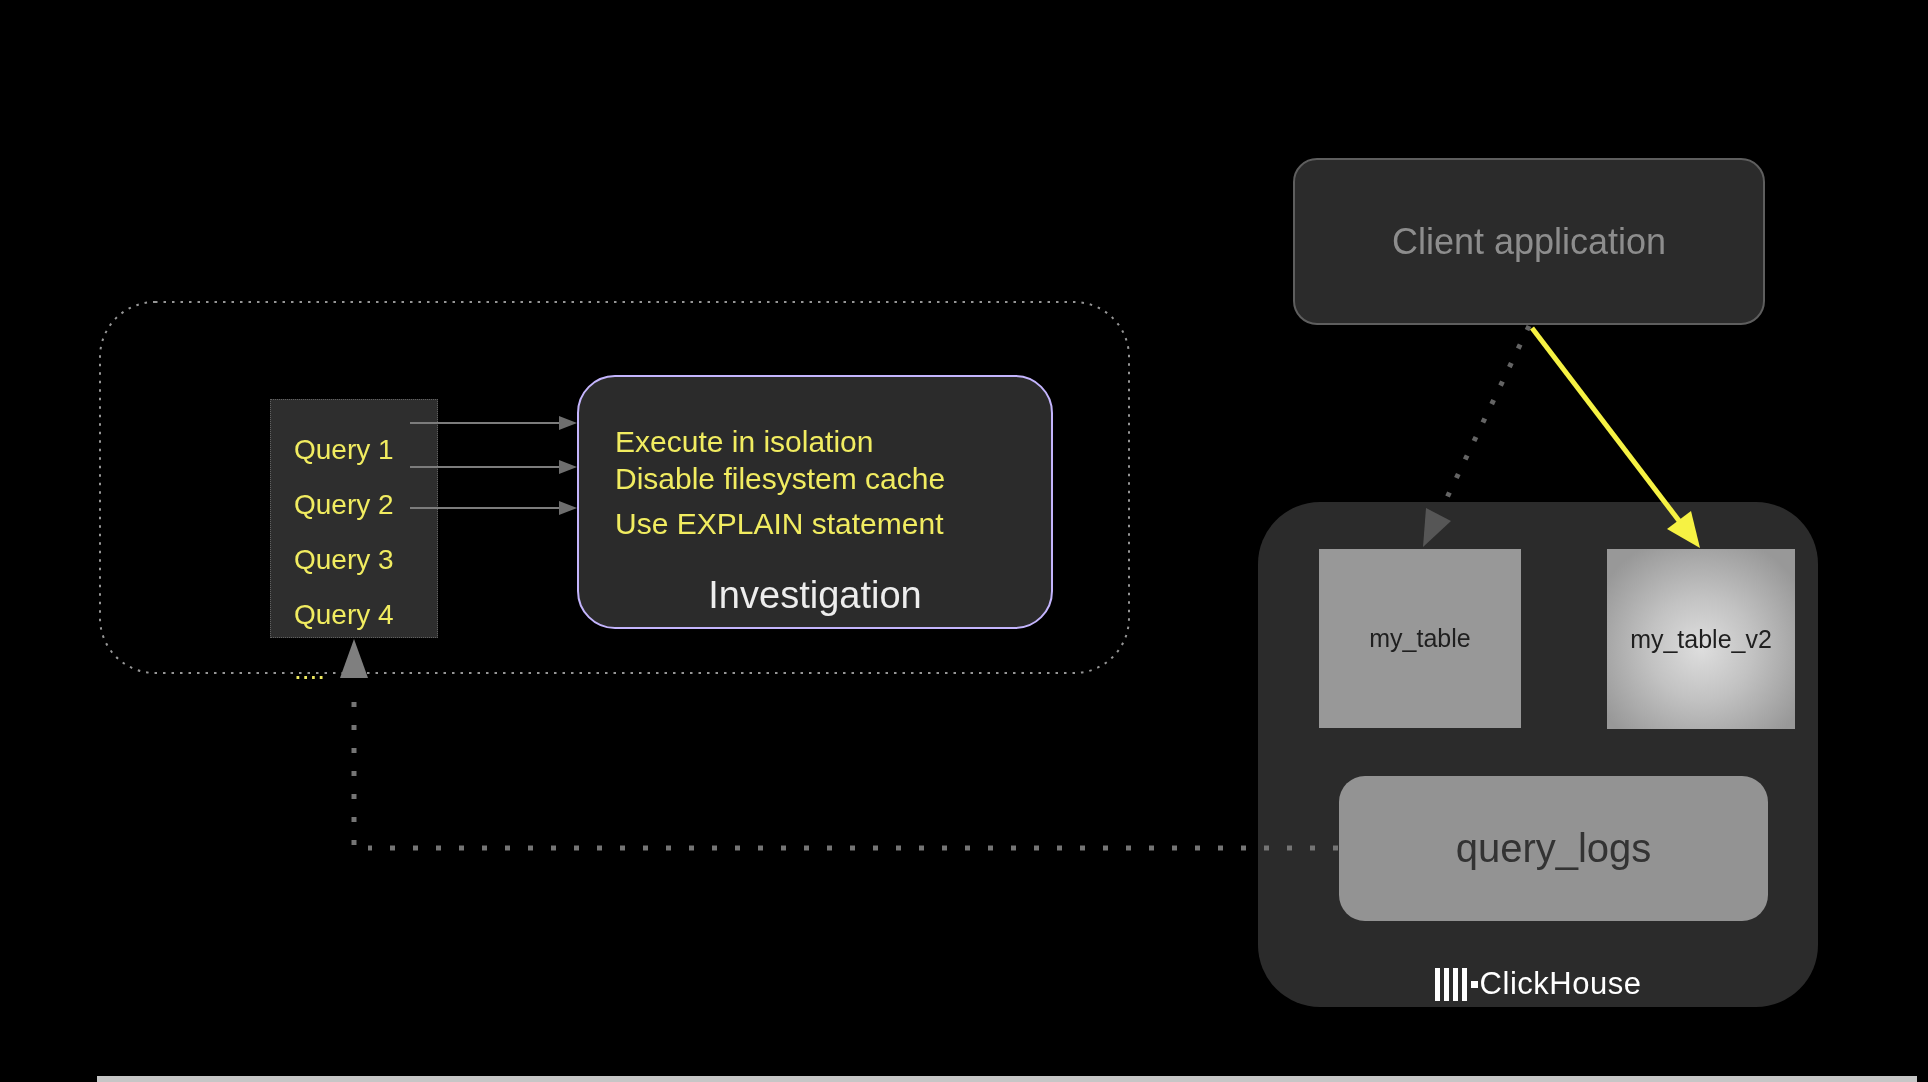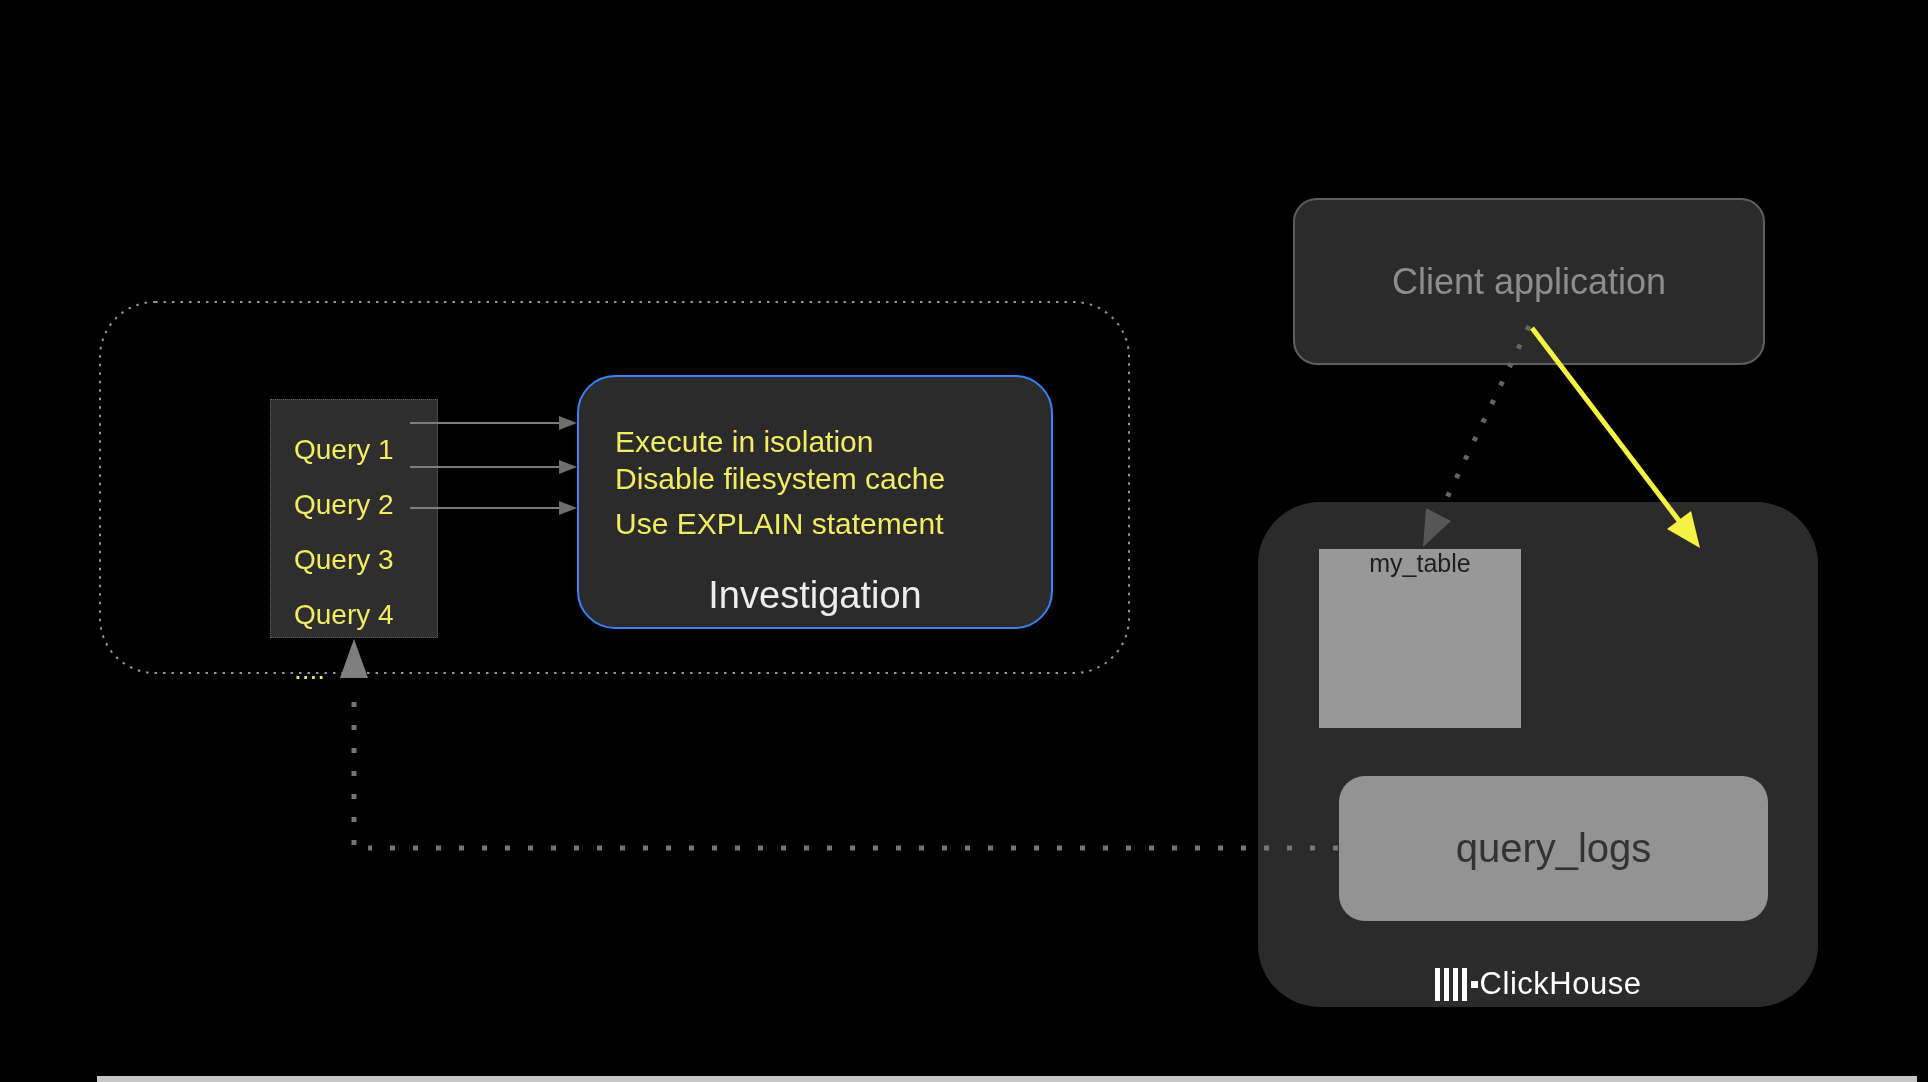--- a/index.html
+++ b/index.html
@@ -15,39 +15,38 @@
 
   
   .client-box {
     left: 1293px; top: 158px; width: 472px; height: 167px;
     background: var(--panel-dark, #2b2b2b);
     border: 2px solid #5e5e5e;
     border-radius: 24px;
     display: flex; align-items: center; justify-content: center;
     color: var(--muted-text, #8d8d8d);
     font-size: 36px;
-    margin-top: 40px;
   }
 
   
   .query-box {
     left: 270px; top: 399px; width: 168px; height: 239px;
     background: var(--query-panel, #2e2e2e);
     border: 1px dotted #606060;
     padding: 15px 0 0 23px;
     color: var(--yellow-text, #f1ec60);
     font-size: 28px; line-height: 41px;
   }
   .query-box div { white-space: nowrap; margin-top: 14px; }
 
   
   .inv-box {
     left: 577px; top: 375px; width: 476px; height: 254px;
     background: var(--panel-dark, #2b2b2b);
-    border: 2px solid #3b82f6;
+    border: 2px solid #c4b5fd;
     border-radius: 38px;
   }
   .inv-steps {
     position: absolute; left: 36px; top: 46px;
     color: var(--yellow-text, #f1ec60);
     font-size: 30px; line-height: 37px;
   }
   .inv-steps .gap { margin-top: 8px; }
   .inv-label {
     position: absolute; left: 0; right: 0; bottom: 14px;
@@ -57,21 +56,21 @@
   }
 
   
   .ch-box {
     left: 1258px; top: 502px; width: 560px; height: 505px;
     background: var(--panel-dark, #2b2b2b);
     border-radius: 62px;
   }
   .table-sq {
     position: absolute;
-    display: flex; justify-content: center;
+    display: flex; align-items: center; justify-content: center;
     color: var(--dark-text, #1f1f1f);
     font-size: 25px;
   }
   .table-sq.t1 {
     left: 61px; top: 47px; width: 202px; height: 179px;
     background: var(--table-gray, #989898);
   }
   .table-sq.t2 {
     left: 349px; top: 47px; width: 188px; height: 180px;
     background: radial-gradient(circle at 50% 55%, #dedede 0%, #c2c2c2 38%, var(--table-gray, #8f8f8f) 85%);
@@ -133,20 +132,23 @@
       <div>Disable filesystem cache</div>
       <div class="gap">Use EXPLAIN statement</div>
     </div>
     <div class="inv-label">Investigation</div>
   </div>
 
   <div class="abs ch-box">
     <div class="table-sq t1">
       <span>my_table</span>
     </div>
+    <div class="table-sq t2">
+      <span>my_table_v2</span>
+    </div>
     <div class="logs-box">
       <span>query_logs</span>
     </div>
     <div class="ch-logo">
       <span class="bars">
         <span class="bar"></span>
           <span class="bar"></span>
           <span class="bar"></span>
           <span class="bar"></span>
           <span class="dot"></span>

